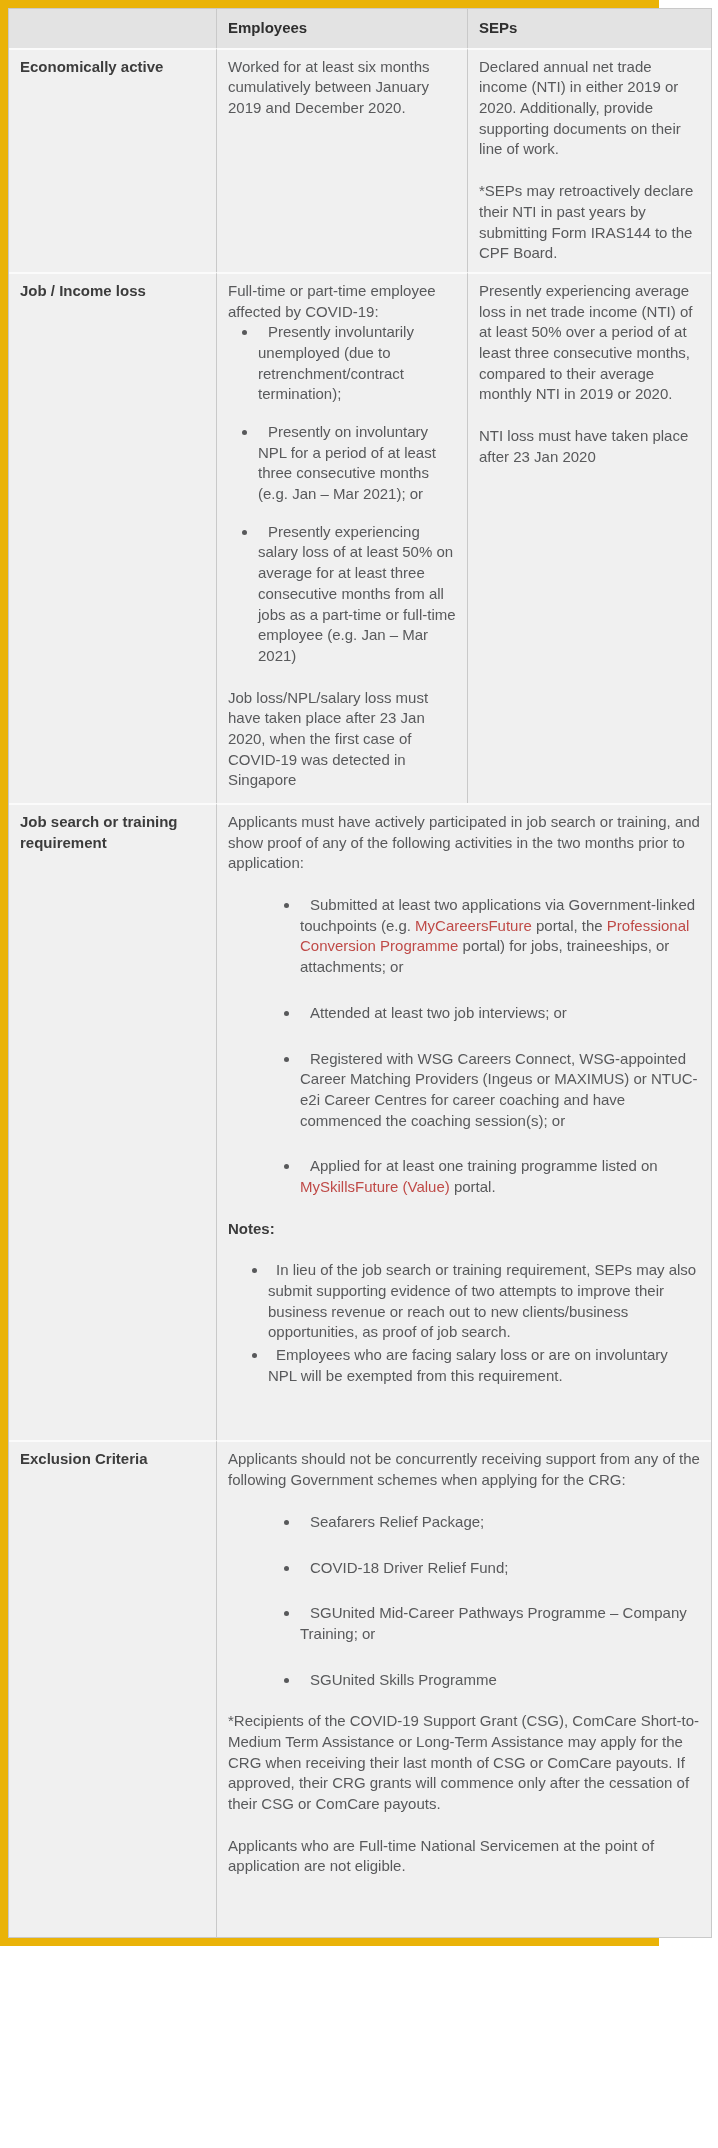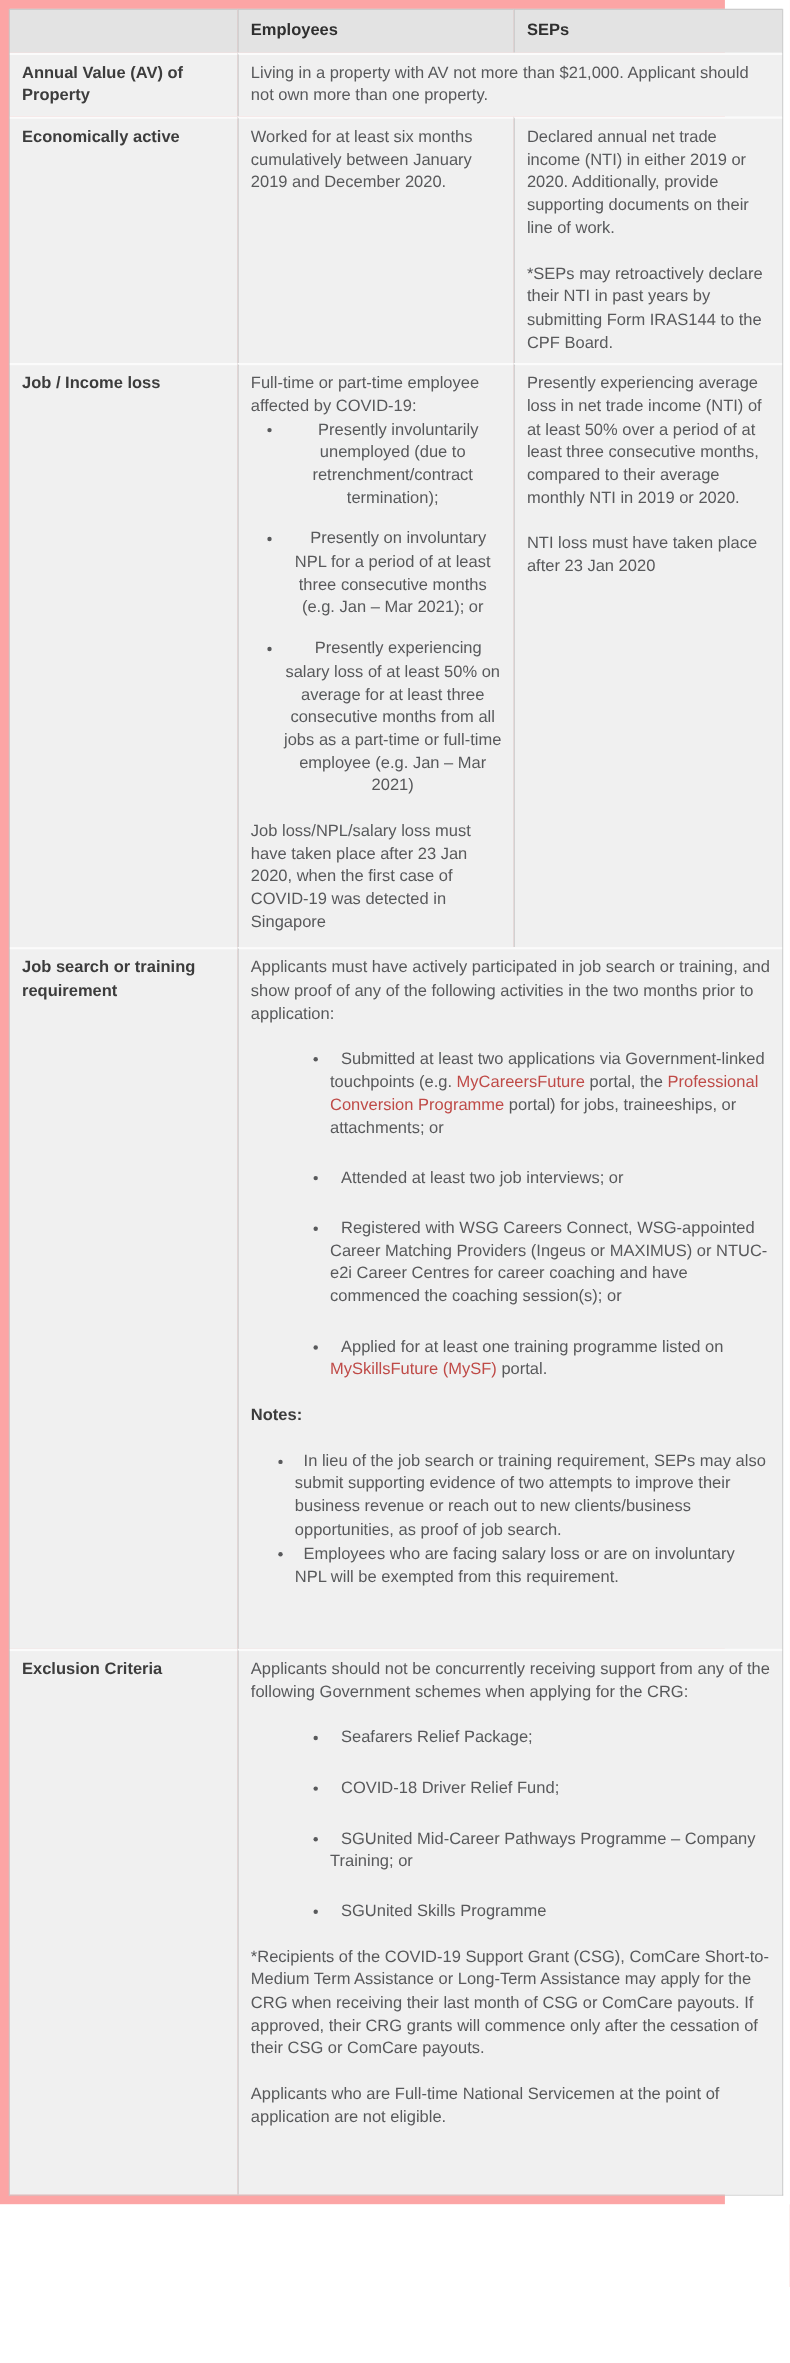--- a/index.html
+++ b/index.html
@@ -5,21 +5,21 @@
   html, body {
     margin: 0;
     padding: 0;
     background: #ffffff;
     font-family: "Liberation Sans", "DejaVu Sans", sans-serif;
   }
   .page {
     width: 659px;
     box-sizing: border-box;
     padding: 8px;
-    background: #fca5a5;
+    background: #eab308;
   }
   table.criteria {
     border-collapse: separate;
     border-spacing: 0;
     width: 702px;
     table-layout: fixed;
     border: 1px solid #c9c9c9;
     border-top: none;
     font-size: 15px;
     line-height: 1.38;
@@ -57,21 +57,21 @@
   p.gap-below { margin-bottom: 21px; }
   u.uline { text-decoration: underline; }
   ul {
     margin: 0;
     padding: 0;
     list-style: disc outside;
   }
   ul.tight-list { padding-left: 30px; margin-bottom: 21px; }
   ul.tight-list li { margin-bottom: 17px; text-indent: 10px; }
   ul.tight-list li:last-child { margin-bottom: 0; }
-  ul.tight-list { margin-bottom: 21px; text-align: center; }
+  ul.tight-list { margin-bottom: 21px; }
   ul.wide-list { padding-left: 72px; margin-bottom: 21px; }
   ul.wide-list li { margin-bottom: 25px; text-indent: 10px; }
   ul.wide-list li:last-child { margin-bottom: 0; }
   ul.notes-list { padding-left: 40px; }
   ul.notes-list li { margin-bottom: 2px; text-indent: 8px; }
   .notes-heading {
     font-weight: bold;
     color: #3c3c3c;
     margin-bottom: 21px;
   }
@@ -98,26 +98,20 @@
       <tr>
         <th></th>
         <th>Employees</th>
         <th>SEPs</th>
       </tr>
     </thead>
     <tbody>
 
 
 
-      <tr>
-        <th class="rowlabel">Annual Value (AV) of Property</th>
-        <td colspan="2">
-          <p>Living in a property with AV not more than $21,000. Applicant should not own more than one property.</p>
-        </td>
-      </tr>
 
 
       <tr>
         <th class="rowlabel">Economically active</th>
         <td>
           <p>Worked for at least six months cumulatively between January 2019 and December 2020.</p>
         </td>
         <td class="seps-cell">
           <p class="gap-below">Declared annual net trade income (NTI) in either 2019 or 2020. Additionally, provide supporting documents on their line of work.</p>
           <p>*SEPs may retroactively declare their NTI in past years by submitting Form IRAS144 to the CPF Board.</p>
@@ -142,21 +136,21 @@
       </tr>
 
       <tr>
         <th class="rowlabel">Job search or training requirement</th>
         <td colspan="2" class="pad-bottom-lg">
           <p class="gap-below">Applicants must have actively participated in job search or training, and show proof of any of the following activities in the two months prior to application:</p>
           <ul class="wide-list">
             <li><span>Submitted at least two applications via Government-linked touchpoints (e.g. </span><a class="redlink">MyCareersFuture</a><span> portal, the </span><a class="redlink">Professional Conversion Programme</a><span> portal) for jobs, traineeships, or attachments; or</span></li>
             <li>Attended at least two job interviews; or</li>
             <li>Registered with WSG Careers Connect, WSG-appointed Career Matching Providers (Ingeus or MAXIMUS) or NTUC-e2i Career Centres for career coaching and have commenced the coaching session(s); or</li>
-            <li><span>Applied for at least one training programme listed on </span><a class="redlink">MySkillsFuture (MySF)</a><span> portal.</span></li>
+            <li><span>Applied for at least one training programme listed on </span><a class="redlink">MySkillsFuture (Value)</a><span> portal.</span></li>
           </ul>
           <p class="notes-heading">Notes:</p>
           <ul class="notes-list">
             <li>In lieu of the job search or training requirement, SEPs may also submit supporting evidence of two attempts to improve their business revenue or reach out to new clients/business opportunities, as proof of job search.</li>
             <li>Employees who are facing salary loss or are on involuntary NPL will be exempted from this requirement.</li>
           </ul>
         </td>
       </tr>
 
       <tr>

